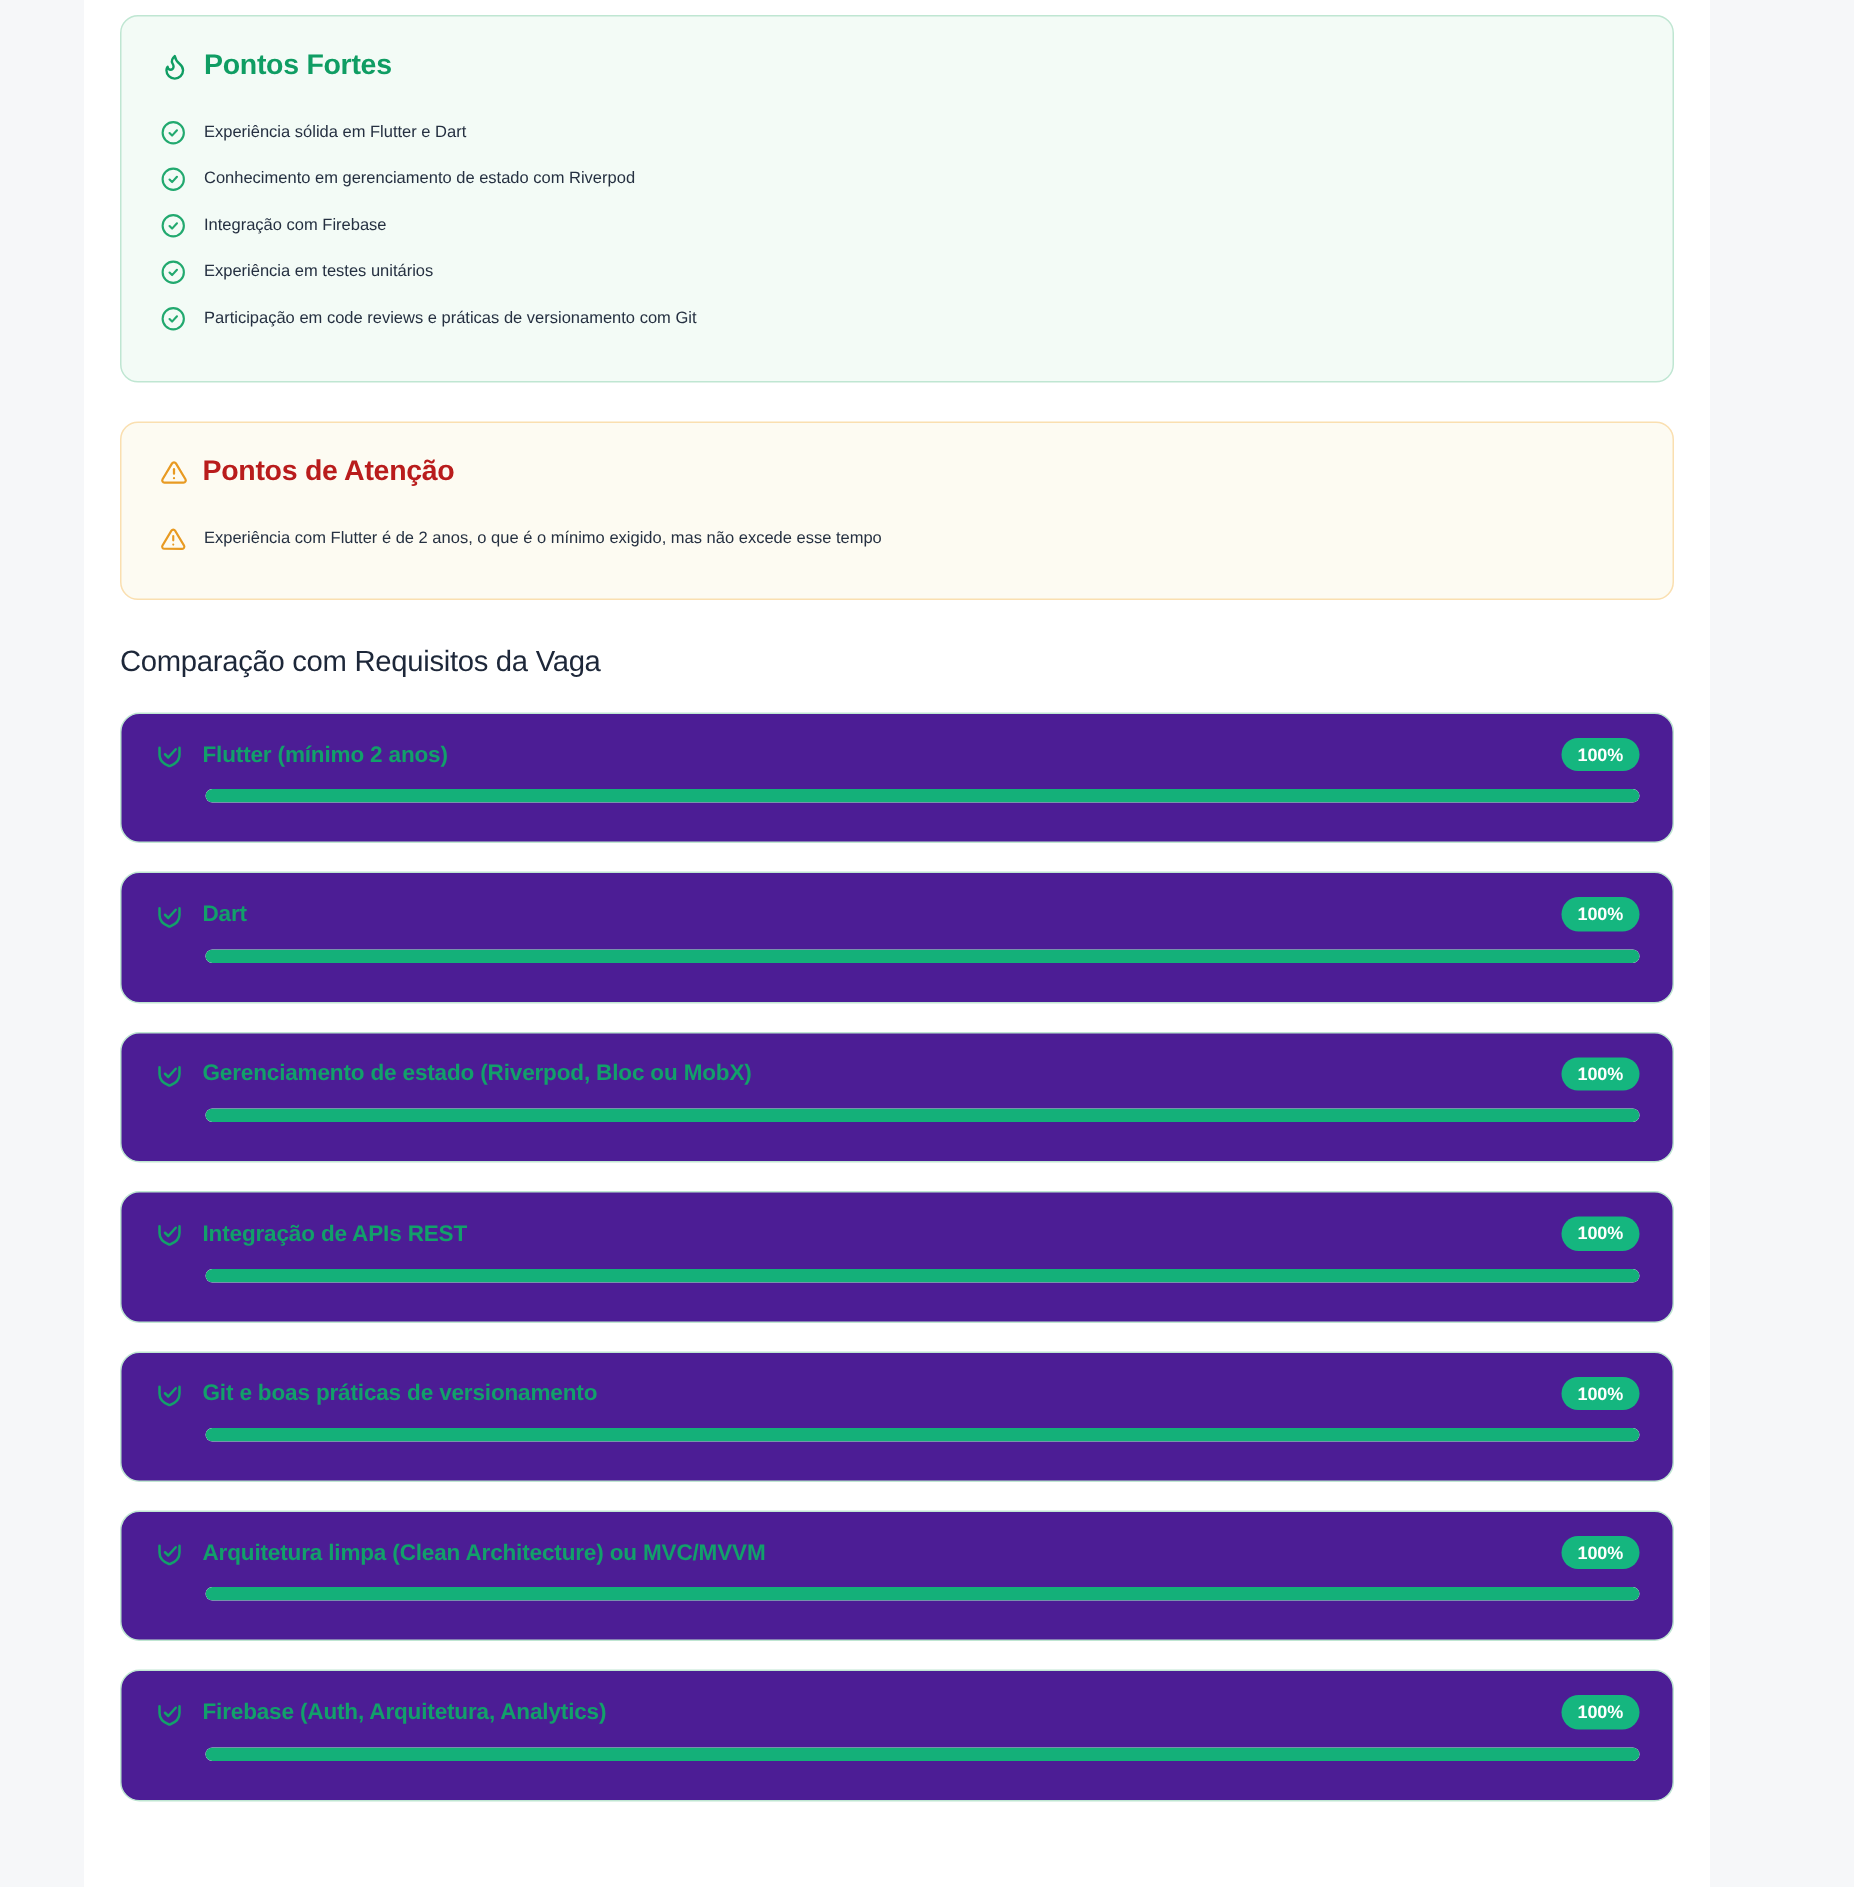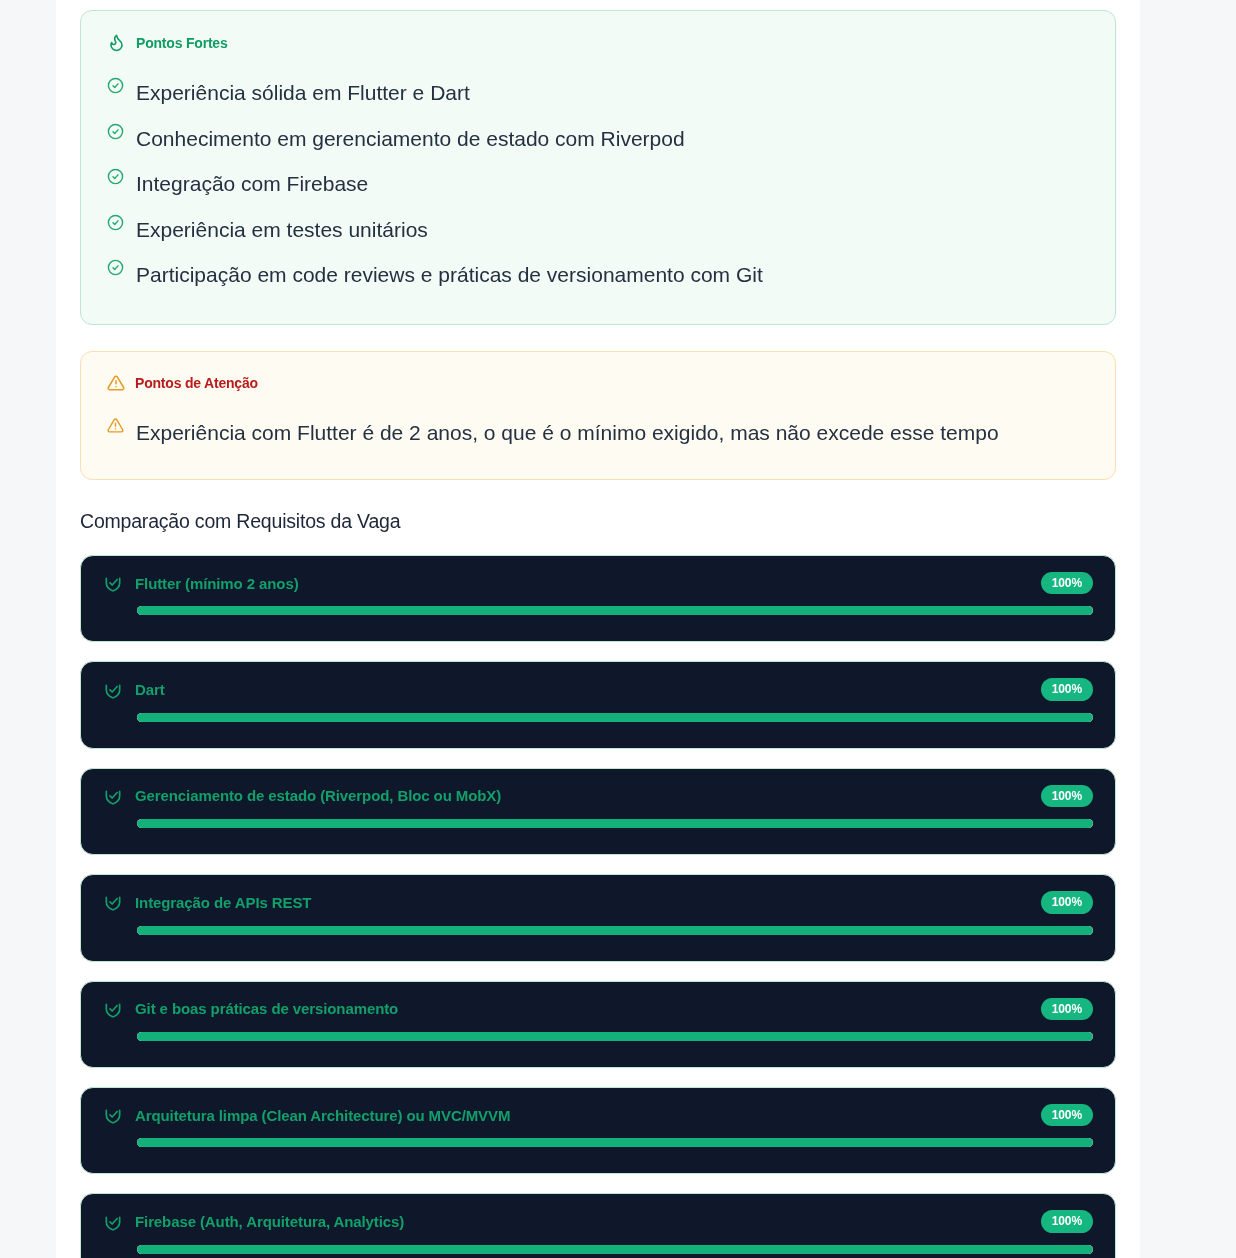--- a/index.html
+++ b/index.html
@@ -52,39 +52,39 @@
   }
 
   .card-header {
     display: flex;
     align-items: center;
     gap: 10px;
     margin-bottom: 18px;
   }
 
   .card-title {
-    font-size: 14px;
+    font-size: 19px;
     font-weight: bold;
     letter-spacing: -0.2px;
   }
 
   .card-title.green { color: #0f9d63; }
   .card-title.amber { color: #b91c1c; }
 
   .bullet-list { list-style: none; }
 
   .bullet-item {
     display: flex;
     align-items: flex-start;
     gap: 12px;
     padding: 7px 0;
   }
 
   .bullet-item .bi-text {
-    font-size: 21px;
+    font-size: 11px;
     color: #253041;
     line-height: 1.5;
   }
 
   .ico {
     flex: 0 0 auto;
     display: inline-block;
     line-height: 0;
   }
 
@@ -110,21 +110,21 @@
   }
 
   
   .req-list {
     display: flex;
     flex-direction: column;
     gap: 19px;
   }
 
   .req-card {
-    background: #0f172a;
+    background: #4c1d95;
     border: 1px solid #bfe6d2;
     border-radius: 13px;
     padding: 16px 22px 26px 22px;
   }
 
   .req-top {
     display: flex;
     align-items: center;
     gap: 12px;
   }

